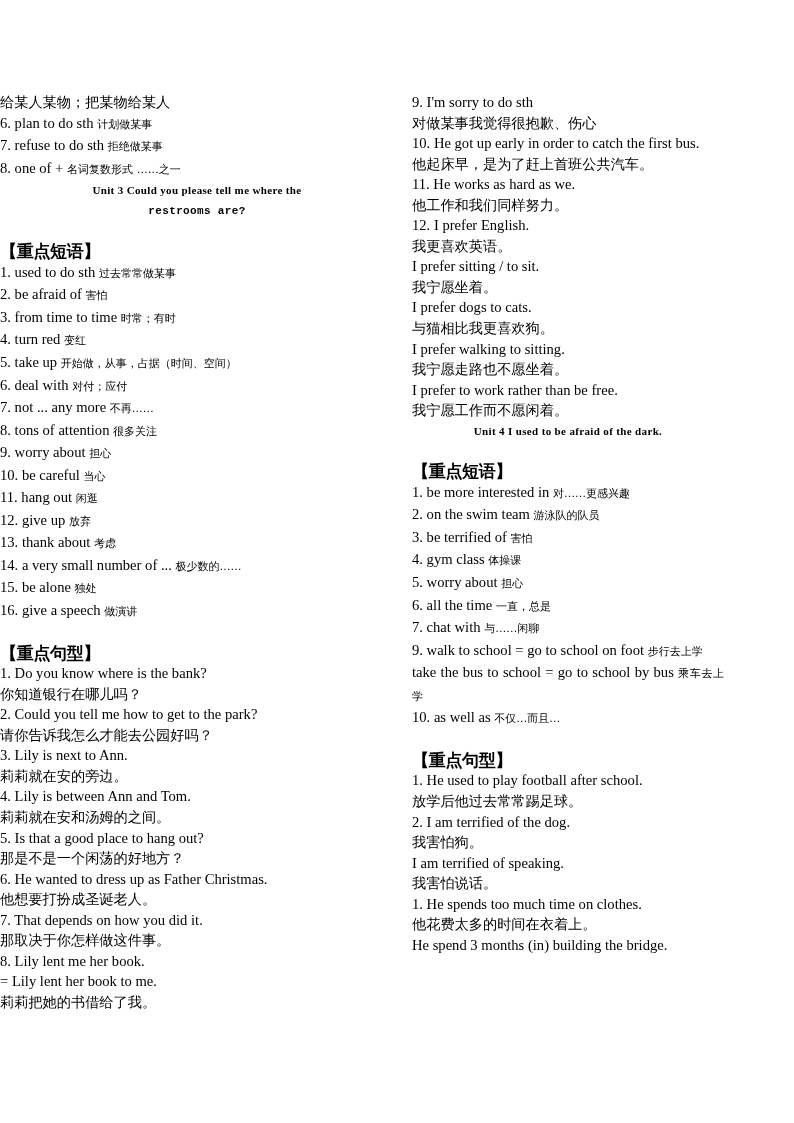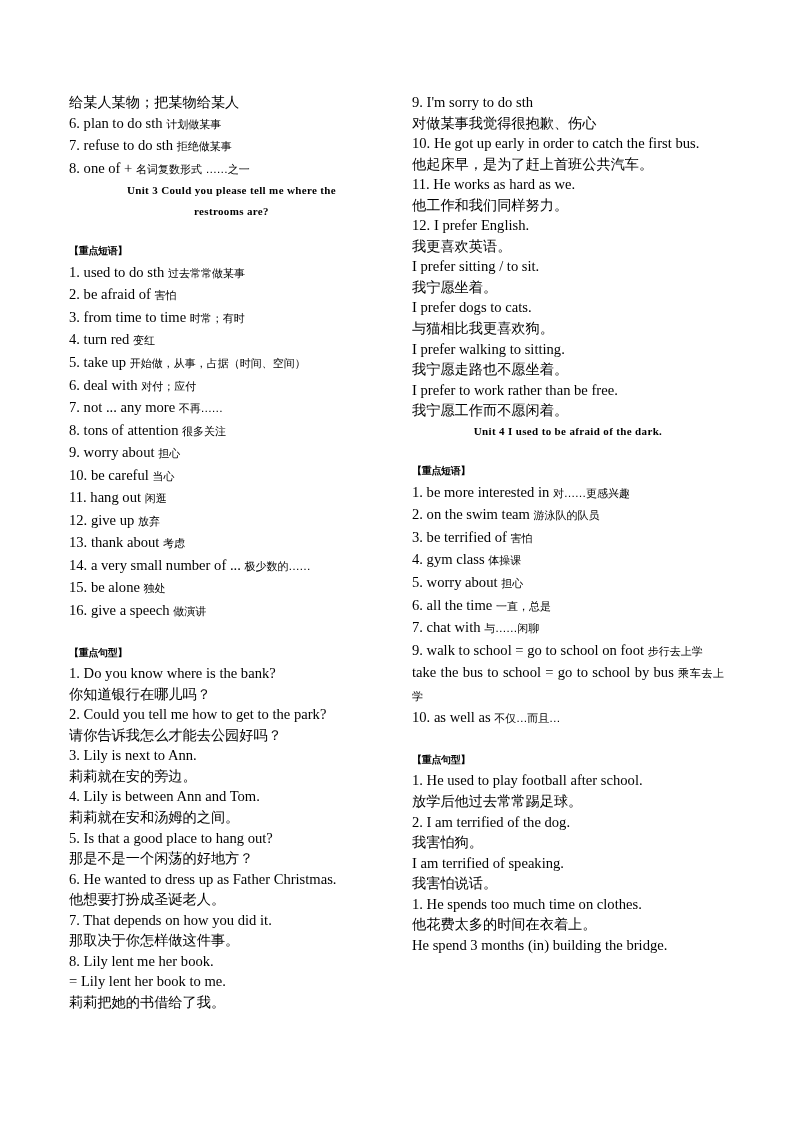--- a/index.html
+++ b/index.html
@@ -27,21 +27,20 @@
     top: 92px;
     width: 794px;
     display: flex;
     align-items: flex-start;
   }
   .col {
     box-sizing: border-box;
   }
   .col-left {
     width: 397px;
-    padding-left: 69px;
     padding-right: 3px;
   }
   .col-right {
     width: 397px;
     padding-left: 15px;
     padding-right: 70px;
   }
   .ln {
     font-size: 14.6px;
     line-height: 20.55px;
@@ -57,33 +56,34 @@
     font-size: 11px;
   }
   .ln.cnline {
     font-family: "DejaVu Sans", "Liberation Sans", sans-serif;
     font-size: 14.2px;
     line-height: 20.55px;
   }
   .hdr {
     font-weight: bold;
     font-family: "DejaVu Sans", "Liberation Sans", sans-serif;
-    font-size: 10px;
+    font-size: 17px;
     line-height: 20.55px;
     letter-spacing: -0.3px;
   }
   .unit-title {
     font-weight: bold;
     font-size: 11px;
     line-height: 20.55px;
     text-align: center;
     letter-spacing: 0.35px;
   }
   .unit-title.l2 {
     text-align: center;
+    font-family: Liberation Mono, monospace;
   }
   .spacer-md { height: 20px; }
 </style>
 </head>
 <body>
 
 <div class="page">
   <div class="columns">
     <div class="col col-left">
         <div class="ln cnline">给某人某物；把某物给某人</div>

